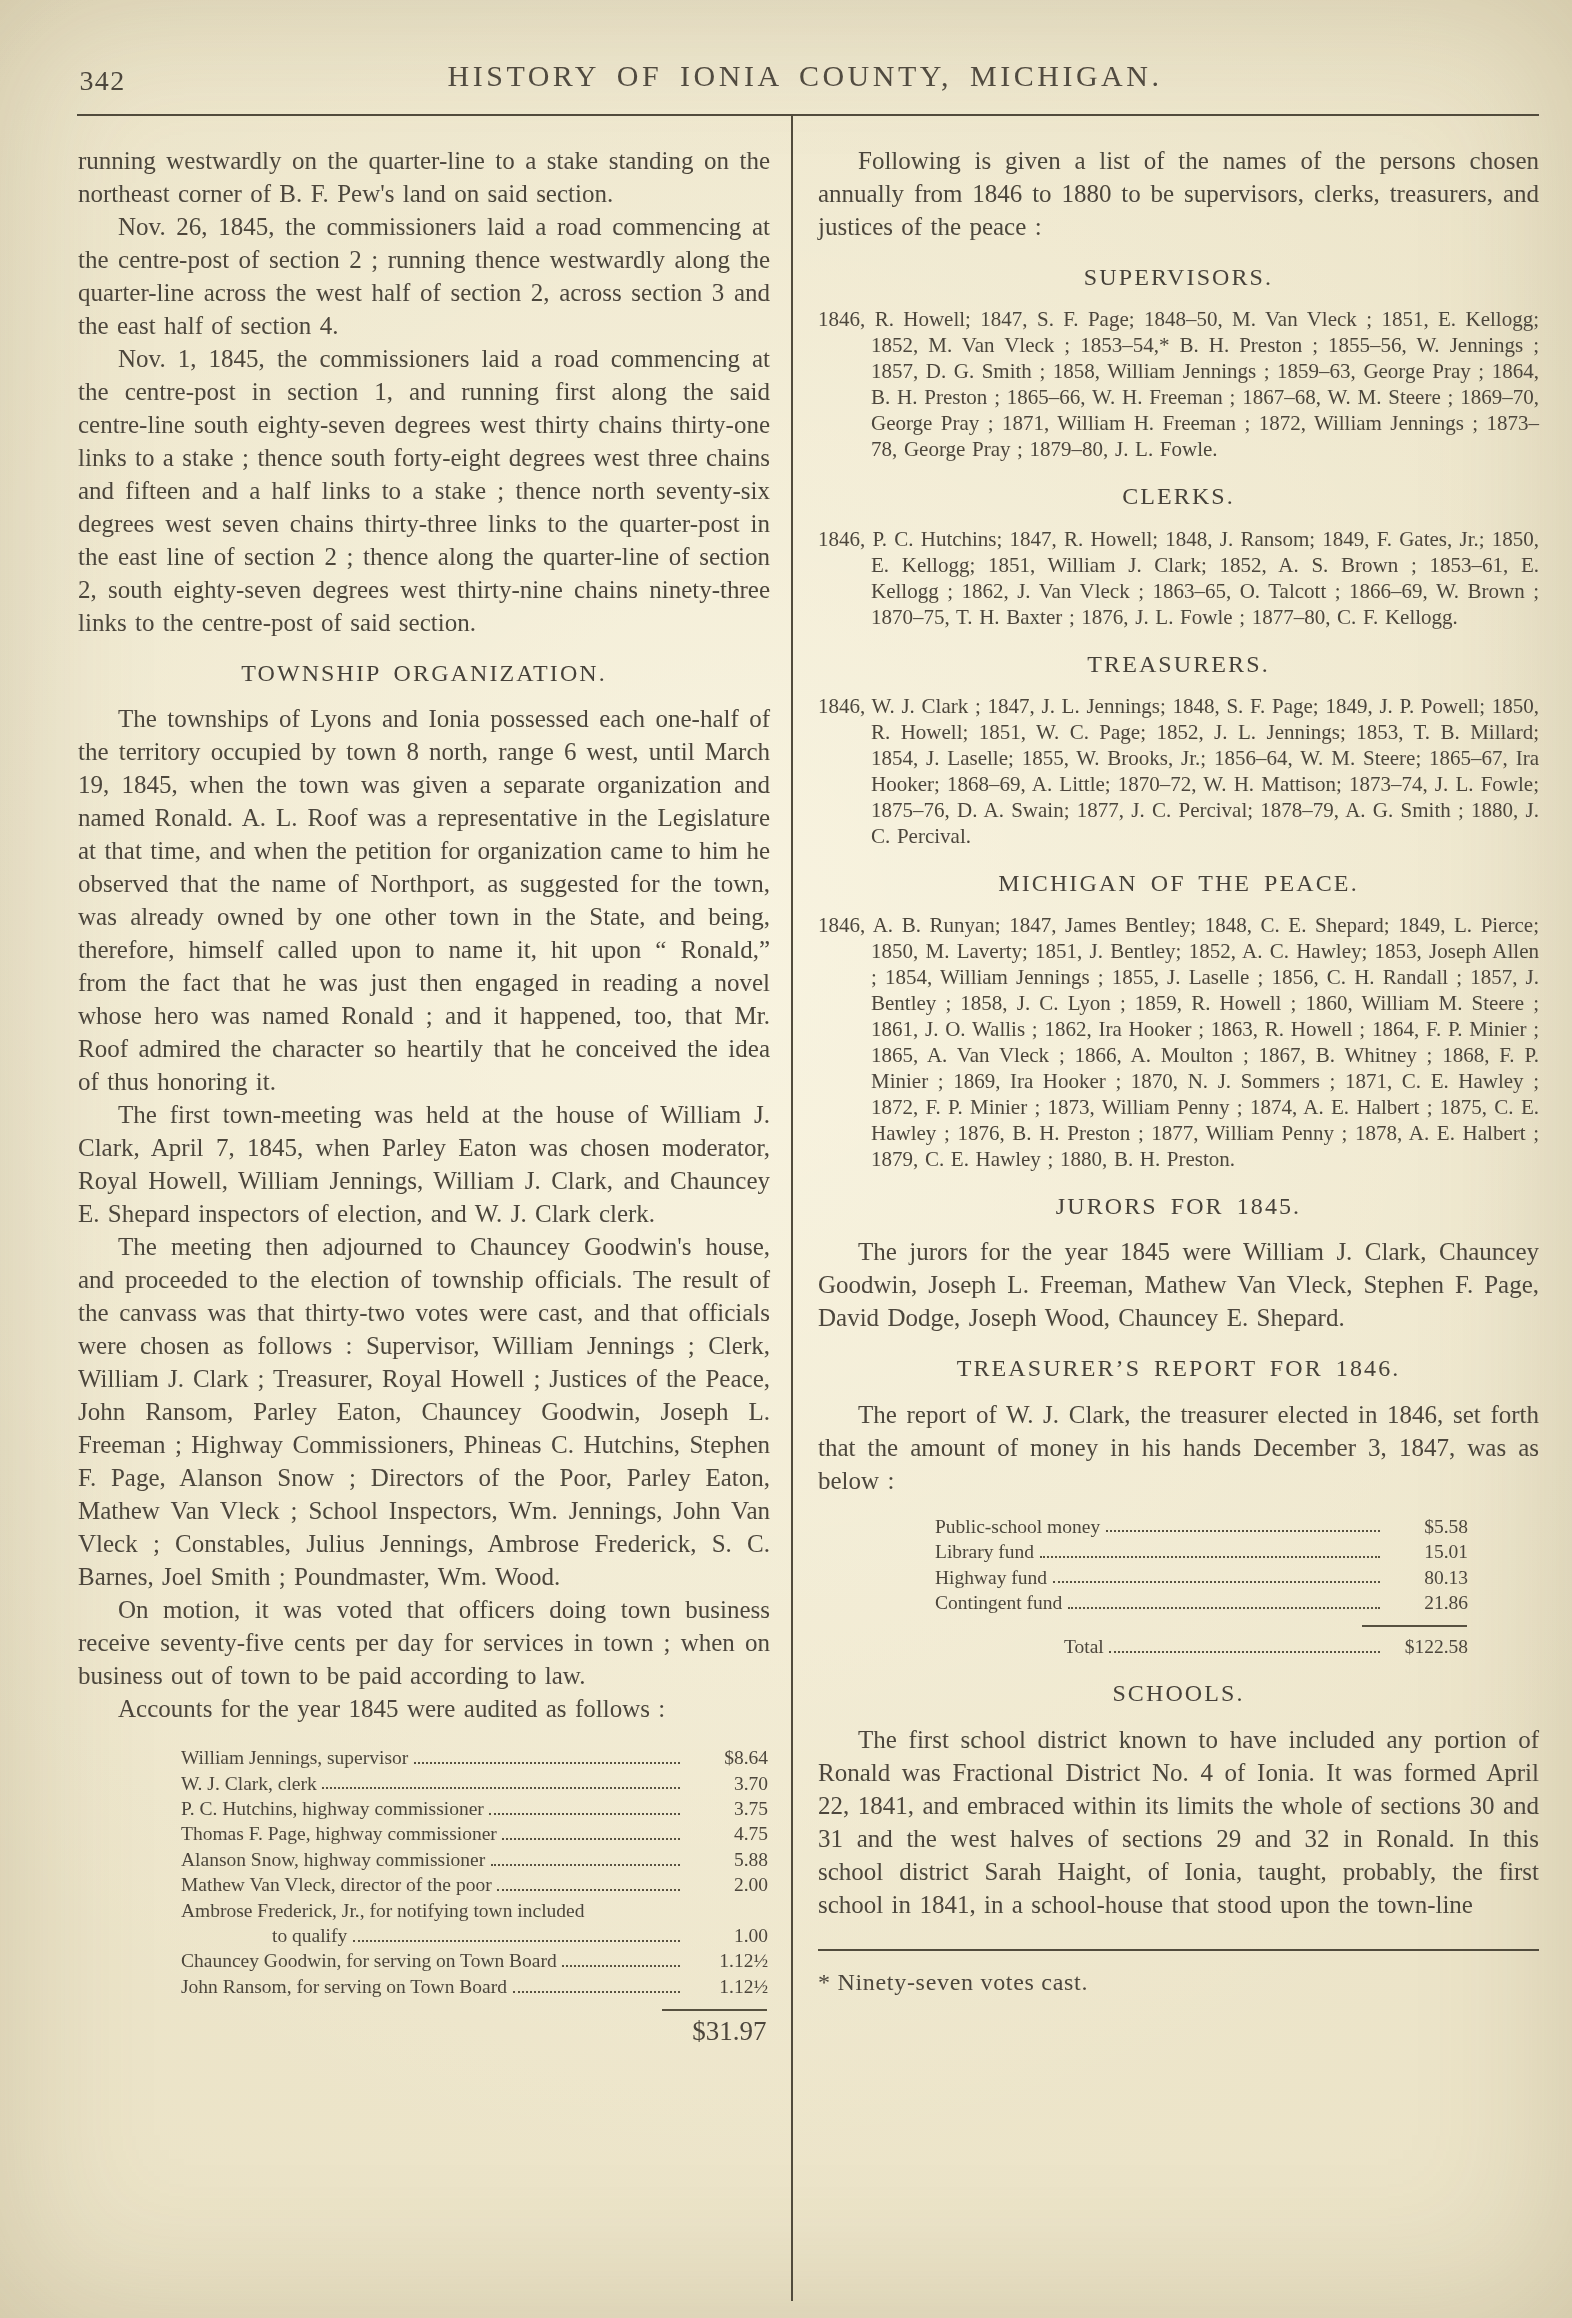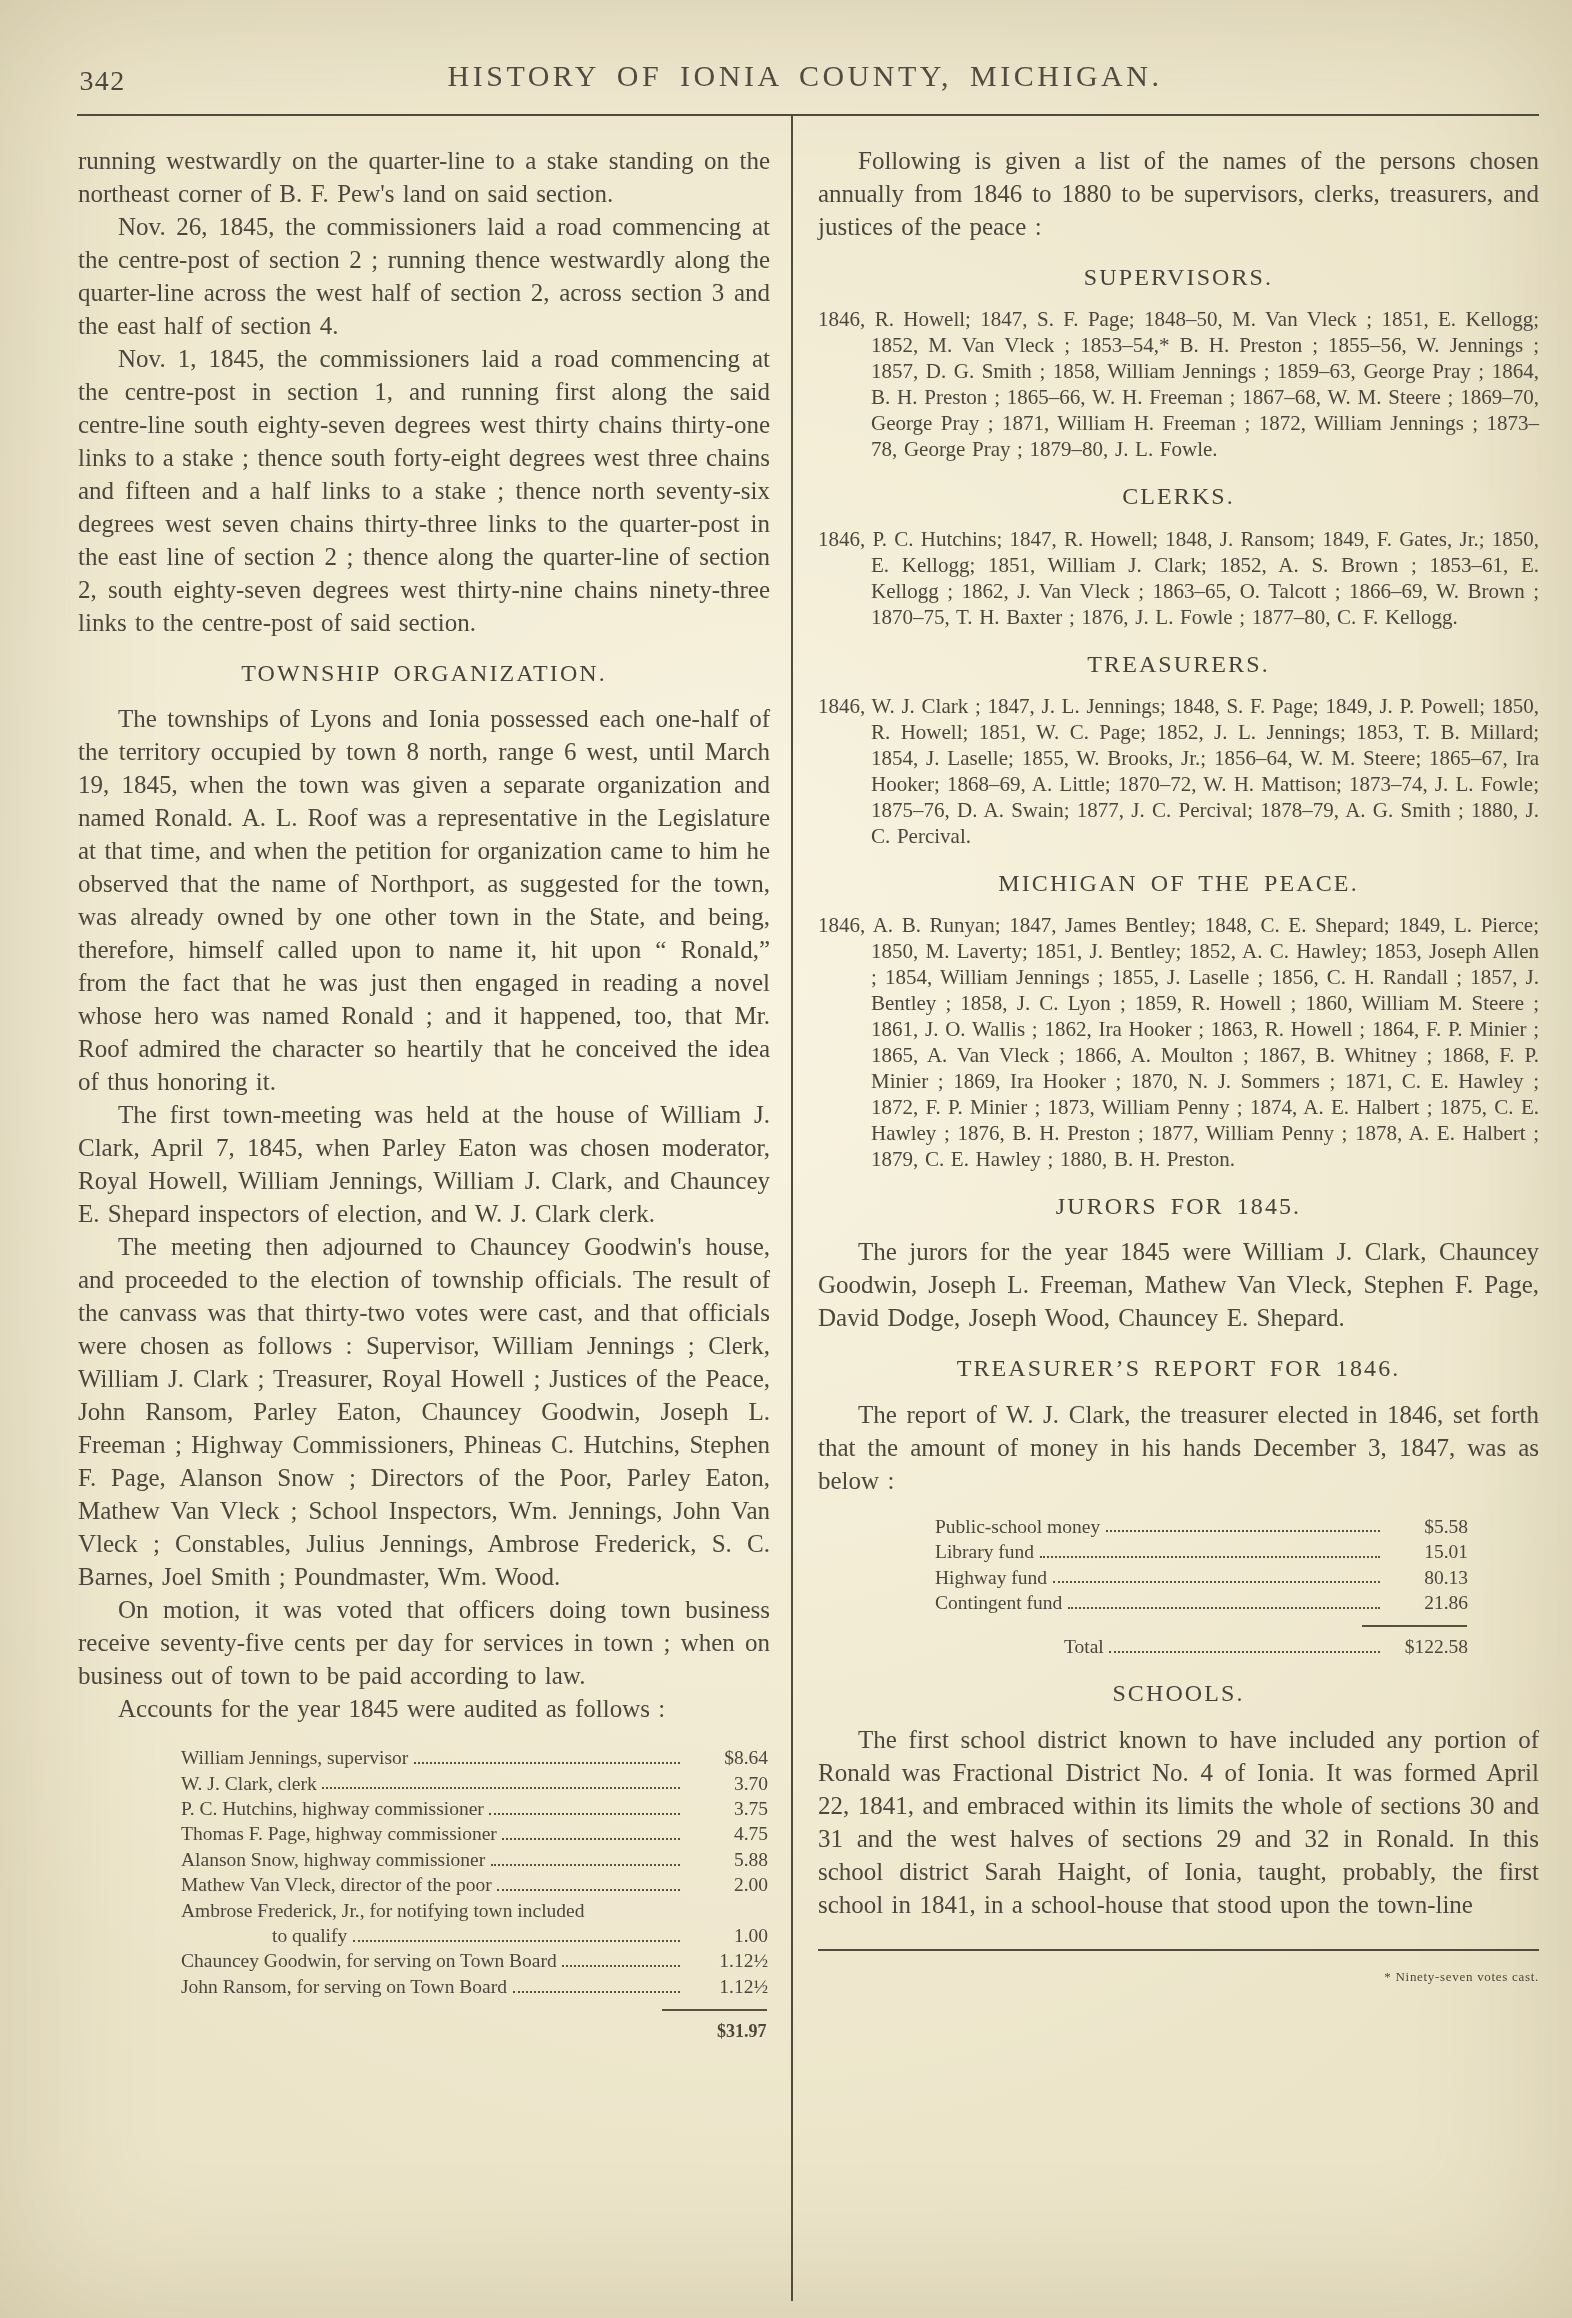--- a/index.html
+++ b/index.html
@@ -41,25 +41,25 @@
   .dot-table { font-size:19.5px; line-height:24px; }
   .accounts { margin:21px 0 0 103px; width:587px; }
   .treasury { margin:18px 0 4px 117px; width:533px; }
   .acct-row { display:flex; align-items:flex-end; margin-bottom:1.4px; }
   .acct-name { white-space:nowrap; }
   .wrap-indent { padding-left:91px; }
   .total-indent { padding-left:129px; }
   .leader { flex:1; min-width:19.5px; border-bottom:2.1px dotted #575140; margin:0 5.6px 6.3px 5.6px; }
   .acct-amt { min-width:82px; text-align:right; white-space:nowrap; }
   .sum-rule { width:105px; height:2.1px; background:#575140; margin:9.8px 1.4px 8.4px auto; }
-  .sum-row { text-align:right; font-size:18px; padding-right:1.4px;font-weight:bold; }
+  .sum-row { text-align:right; font-size:27px; padding-right:1.4px; }
 
   .footnote-block { margin-top:28px; }
   .footnote-rule { height:2.1px; background:#514b3c; width:100%; margin-bottom:18px; }
-  .footnote { text-align:right; font-size:13px; letter-spacing:0.7px; }
+  .footnote { text-align:left; font-size:24px; letter-spacing:0.7px; }
 </style>
 </head>
 <body>
 
 <div class="page">
 
   <div class="running-head">
     <span class="page-num">342</span>
     <div class="head-title">HISTORY OF IONIA COUNTY, MICHIGAN.</div>
   </div>

